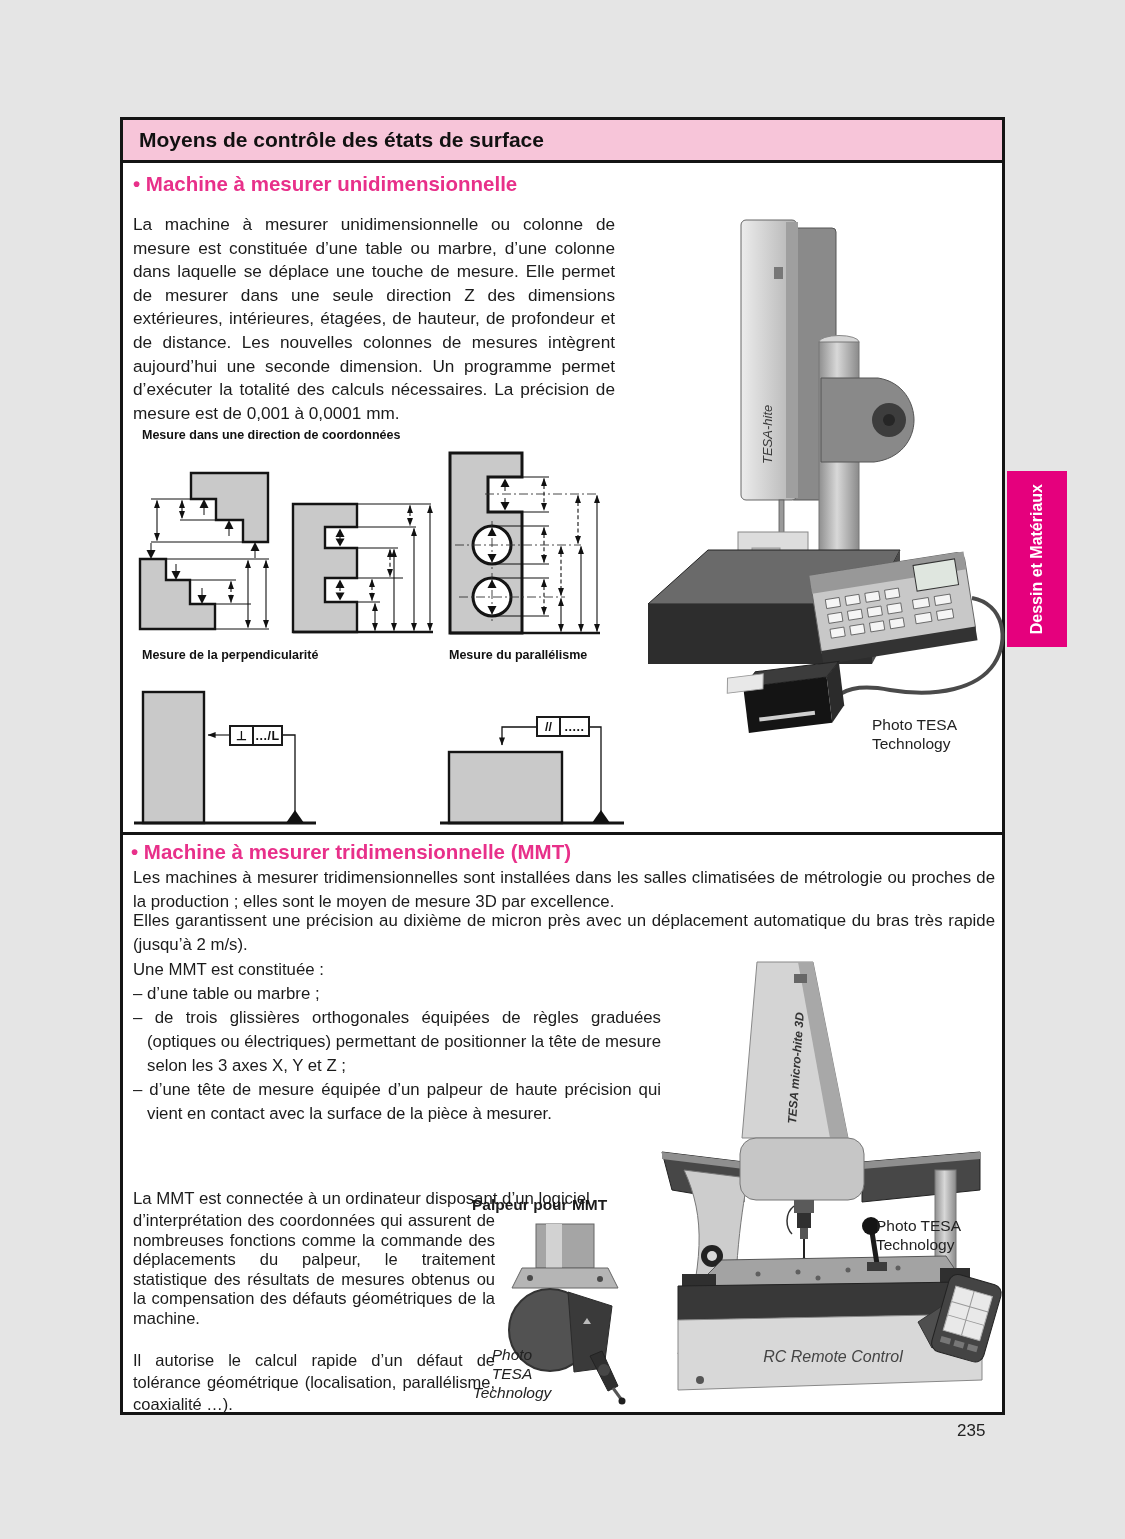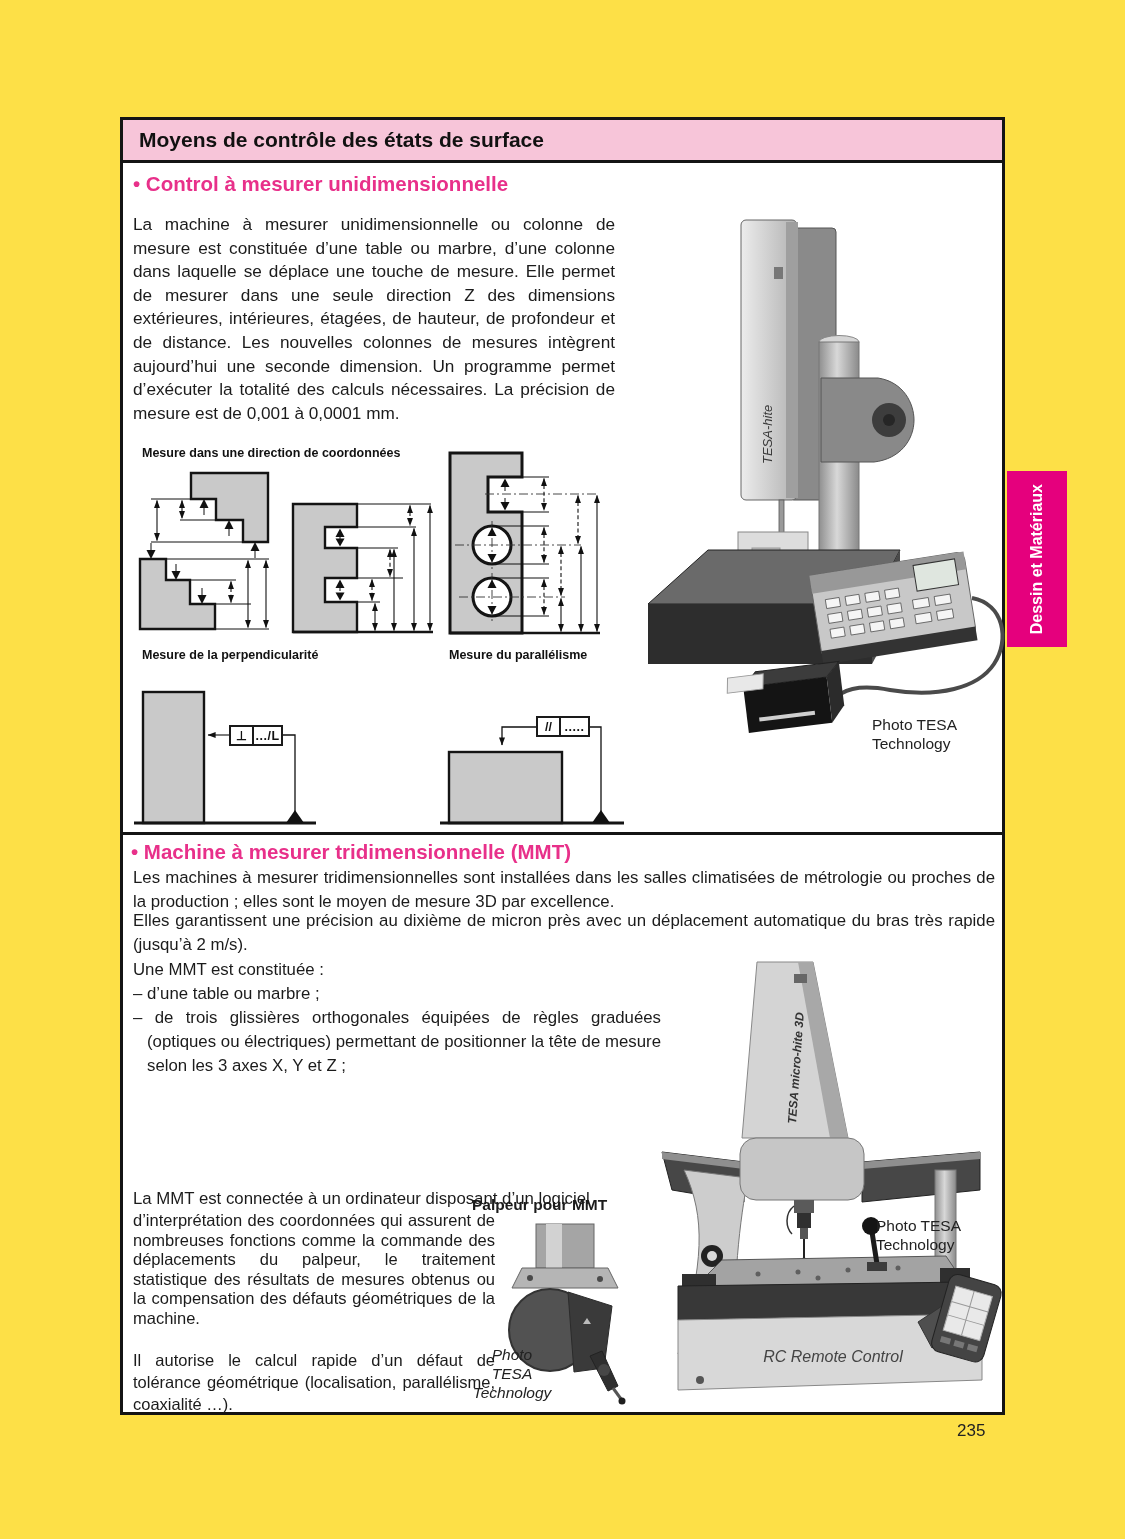--- a/index.html
+++ b/index.html
@@ -1,16 +1,16 @@
 <!DOCTYPE html>
 <html><head>
 <meta charset="utf-8">
 <style>
   html,body{margin:0;padding:0;background:#ffffff;}
-  .page{position:relative;width:1125px;height:1539px;background:#fde047;
+  .page{position:relative;width:1125px;height:1539px;background:#e5e5e5;
         font-family:"Liberation Sans", sans-serif;color:#1b1b1b;overflow:hidden;}
   .box{position:absolute;left:120px;top:117px;width:885px;height:1298px;
        border:3px solid #141414;box-sizing:border-box;background:#fff;}
   .header-bar{position:absolute;left:120px;top:117px;width:885px;height:46px;
        box-sizing:border-box;border:3px solid #141414;background:#f7c5d9;
        display:flex;align-items:center;padding-left:16px;}
   .header-bar .t{font-size:21px;font-weight:bold;color:#111;}
   .h-mag{position:absolute;font-size:20.5px;font-weight:bold;color:#e8308a;white-space:nowrap;}
   .tb{position:absolute;}
   .para{font-size:17.2px;line-height:23.6px;text-align:justify;}
@@ -64,25 +64,25 @@
       </linearGradient>
     </defs>
   </svg>
 
   <div class="box"></div>
 
   <div class="header-bar">
     <span class="t">Moyens de contrôle des états de surface</span>
   </div>
 
-  <div class="h-mag" style="left:133px;top:172px;">• Control à mesurer unidimensionnelle</div>
+  <div class="h-mag" style="left:133px;top:172px;">• Machine à mesurer unidimensionnelle</div>
 
   <div class="tb para" style="left:133px;top:213px;width:482px;">La machine à mesurer unidimensionnelle ou colonne de mesure est constituée d’une table ou marbre, d’une colonne dans laquelle se déplace une touche de mesure. Elle permet de mesurer dans une seule direction Z des dimensions extérieures, intérieures, étagées, de hauteur, de profondeur et de distance. Les nouvelles colonnes de mesures intègrent aujourd’hui une seconde dimension. Un programme permet d’exécuter la totalité des calculs nécessaires. La précision de mesure est de 0,001 à 0,0001 mm.</div>
 
-  <div class="tb smlabel" style="left:142px;top:428px;margin-top:18px;">Mesure dans une direction de coordonnées</div>
+  <div class="tb smlabel" style="left:142px;top:428px;">Mesure dans une direction de coordonnées</div>
 
   <svg style="left:138px;top:452px;" width="136" height="182" viewBox="0 0 136 182">
     <path class="shape" d="M53,21 H130 V90 H105 V68 H78 V47 H53 Z"></path>
     <path class="shape" d="M2,107 H28 V128 H52 V152 H77 V177 H2 Z"></path>
     <g>
       <line class="thin" x1="13" y1="47" x2="53" y2="47"></line>
       <line class="thin" x1="42" y1="68" x2="78" y2="68"></line>
       <line class="thin" x1="13" y1="90" x2="105" y2="90"></line>
       <line class="dim" x1="19" y1="48.5" x2="19" y2="88.5" marker-start="url(#mS)" marker-end="url(#mE)"></line>
       <line class="dim dsh" x1="44" y1="48.5" x2="44" y2="66.5" marker-start="url(#mS)" marker-end="url(#mE)"></line>
@@ -262,20 +262,21 @@
 
   <div class="h-mag" style="left:131px;top:840px;">• Machine à mesurer tridimensionnelle (MMT)</div>
   <div class="tb para2" style="left:133px;top:866px;width:862px;">Les machines à mesurer tridimensionnelles sont installées dans les salles climatisées de métrologie ou proches de la production ; elles sont le moyen de mesure 3D par excellence.</div>
   <div class="tb para2" style="left:133px;top:909px;width:862px;">Elles garantissent une précision au dixième de micron près avec un déplacement automatique du bras très rapide (jusqu’à 2 m/s).</div>
 
   <div class="tb para2" style="left:133px;top:958px;width:528px;">
     <div>Une MMT est constituée :</div>
     <div class="bullets">
       <div>– d’une table ou marbre ;</div>
       <div style="text-align:justify;">– de trois glissières orthogonales équipées de règles graduées (optiques ou électriques) permettant de positionner la tête de mesure selon les 3 axes X, Y et Z ;</div>
+      <div style="text-align:justify;">– d’une tête de mesure équipée d’un palpeur de haute précision qui vient en contact avec la surface de la pièce à mesurer.</div>
     </div>
   </div>
 
   <div class="tb" style="left:133px;top:1189px;font-size:16.8px;white-space:nowrap;">La MMT est connectée à un ordinateur disposant d’un logiciel</div>
   <div class="tb" style="left:133px;top:1211px;width:362px;font-size:16.5px;line-height:19.6px;text-align:justify;">d’interprétation des coordonnées qui assurent de nombreuses fonctions comme la commande des déplacements du palpeur, le traitement statistique des résultats de mesures obtenus ou la compensation des défauts géométriques de la machine.</div>
   <div class="tb" style="left:133px;top:1349px;width:362px;font-size:16.5px;line-height:22px;text-align:justify;">Il autorise le calcul rapide d’un défaut de tolérance géométrique (localisation, parallélisme, coaxialité …).</div>
 
   <div class="tb" style="left:472px;top:1196px;font-size:15.5px;font-weight:bold;white-space:nowrap;">Palpeur pour MMT</div>
 
   <svg style="left:500px;top:1222px;" width="128" height="182" viewBox="0 0 128 182">

